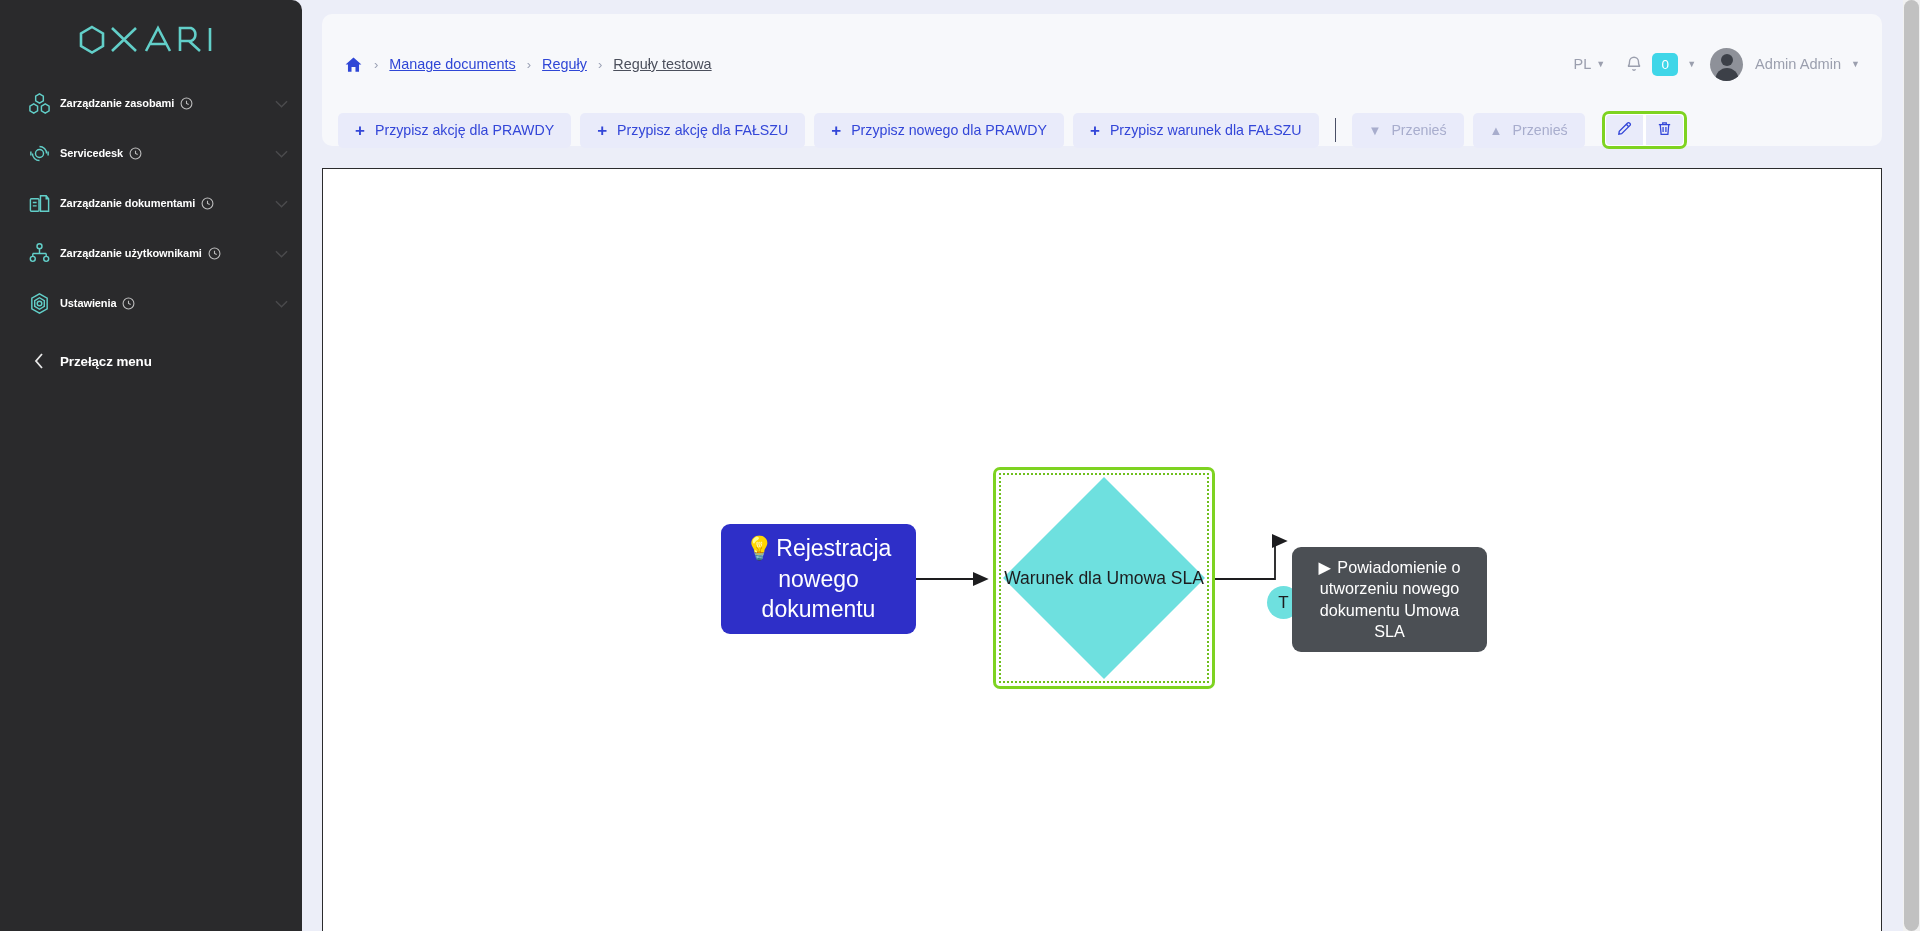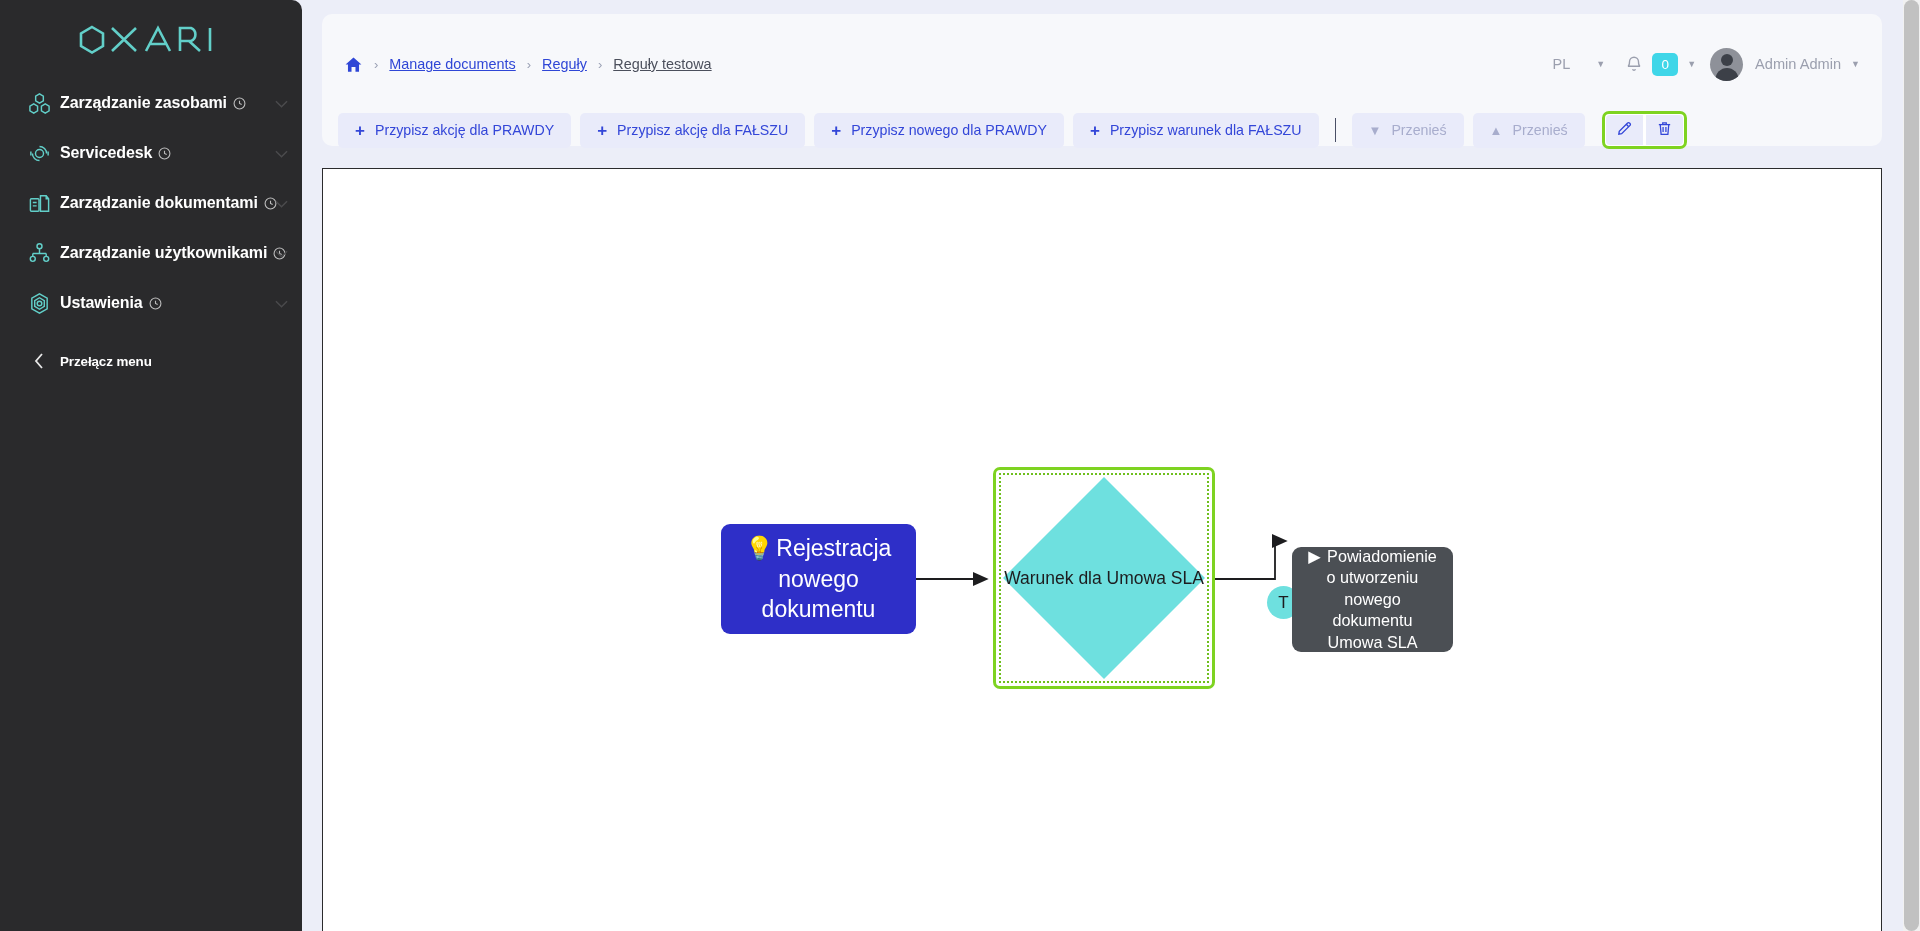--- a/index.html
+++ b/index.html
@@ -33,21 +33,21 @@
     padding-left: 18px;
     cursor: pointer;
   }
   .nav-icon {
     width: 42px; min-width: 42px;
     display: flex; align-items: center; justify-content: center;
     color: #62cfc9;
   }
   .nav-label {
     color: #ffffff;
-    font-size: 16px;
+    font-size: 11px;
     font-weight: bold;
     letter-spacing: -0.1px;
     white-space: nowrap;
   }
   .nav-badge {
     margin-left: 6px;
     display: inline-flex; align-items: center;
     color: #d8d8d8;
     opacity: .85;
   }
@@ -99,21 +99,21 @@
   .crumb.current { color: #4b4f5c; cursor: default; }
 
   
   #header-right {
     position: absolute;
     right: 22px; top: 30px;
     display: flex; align-items: center;
     height: 40px; gap: 0px;
   }
   .lang-sel {
-    display: flex; align-items: center; gap: 26px;
+    display: flex; align-items: center; gap: 5px;
     color: #9b9fae; font-size: 14.5px;
     cursor: pointer; padding: 4px 8px;
   }
   .caret { font-size: 9px; color: #9b9fae; }
   .bell-wrap { display: flex; align-items: center; gap: 9px; margin-left: 12px; }
   .bell-ic { color: #9b9fae; display: flex; align-items: center; cursor: pointer; }
   .bell-count {
     background: #3fd6e8; color: #ffffff;
     border-radius: 5px;
     min-width: 26px; height: 23px;
@@ -213,21 +213,21 @@
     left: 398px; top: 355px;
     width: 195px; height: 110px;
     background: #2e2fc8;
     border-radius: 9px;
     color: #ffffff;
     font-size: 23px;
     padding: 0 12px;
   }
   #node-notify {
     left: 969px; top: 378px;
-    width: 161px; height: 105px;
+    width: 195px; height: 105px;
     background: #4b4f54;
     border-radius: 9px;
     color: #ffffff;
     font-size: 16.2px;
     padding: 0 12px;
   }
   .node-text .glyph { margin-right: 2px; }
 
   #cond-wrap {
     position: absolute;

